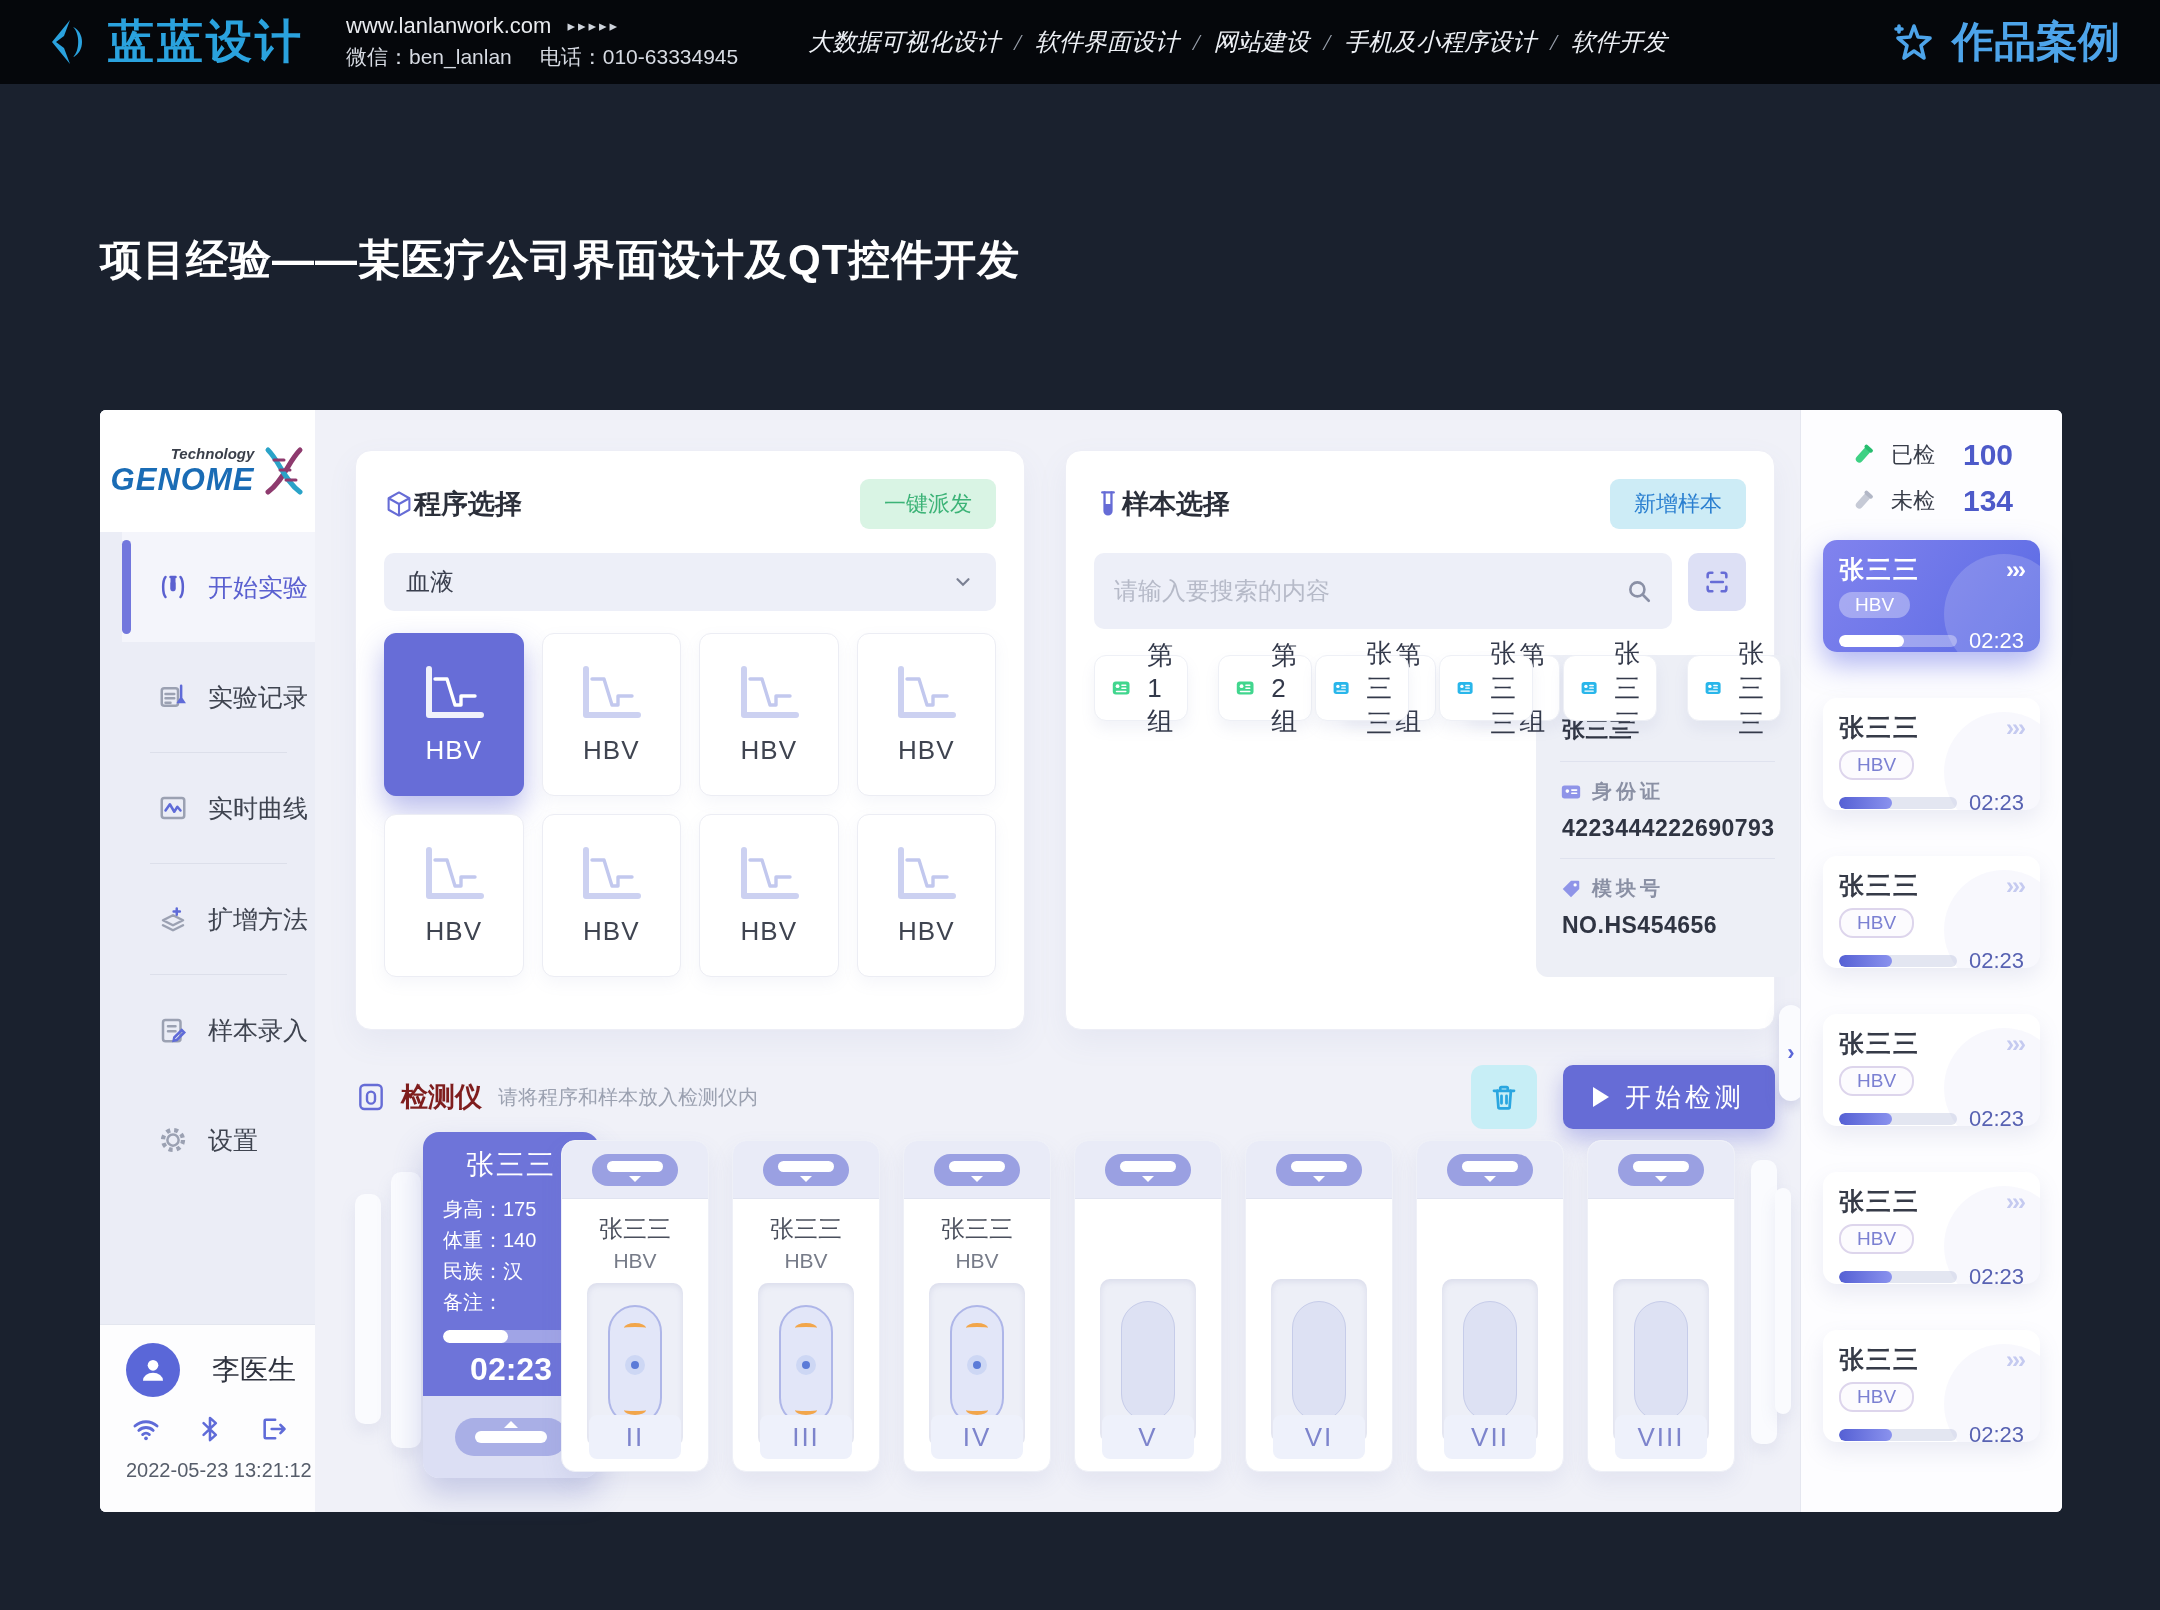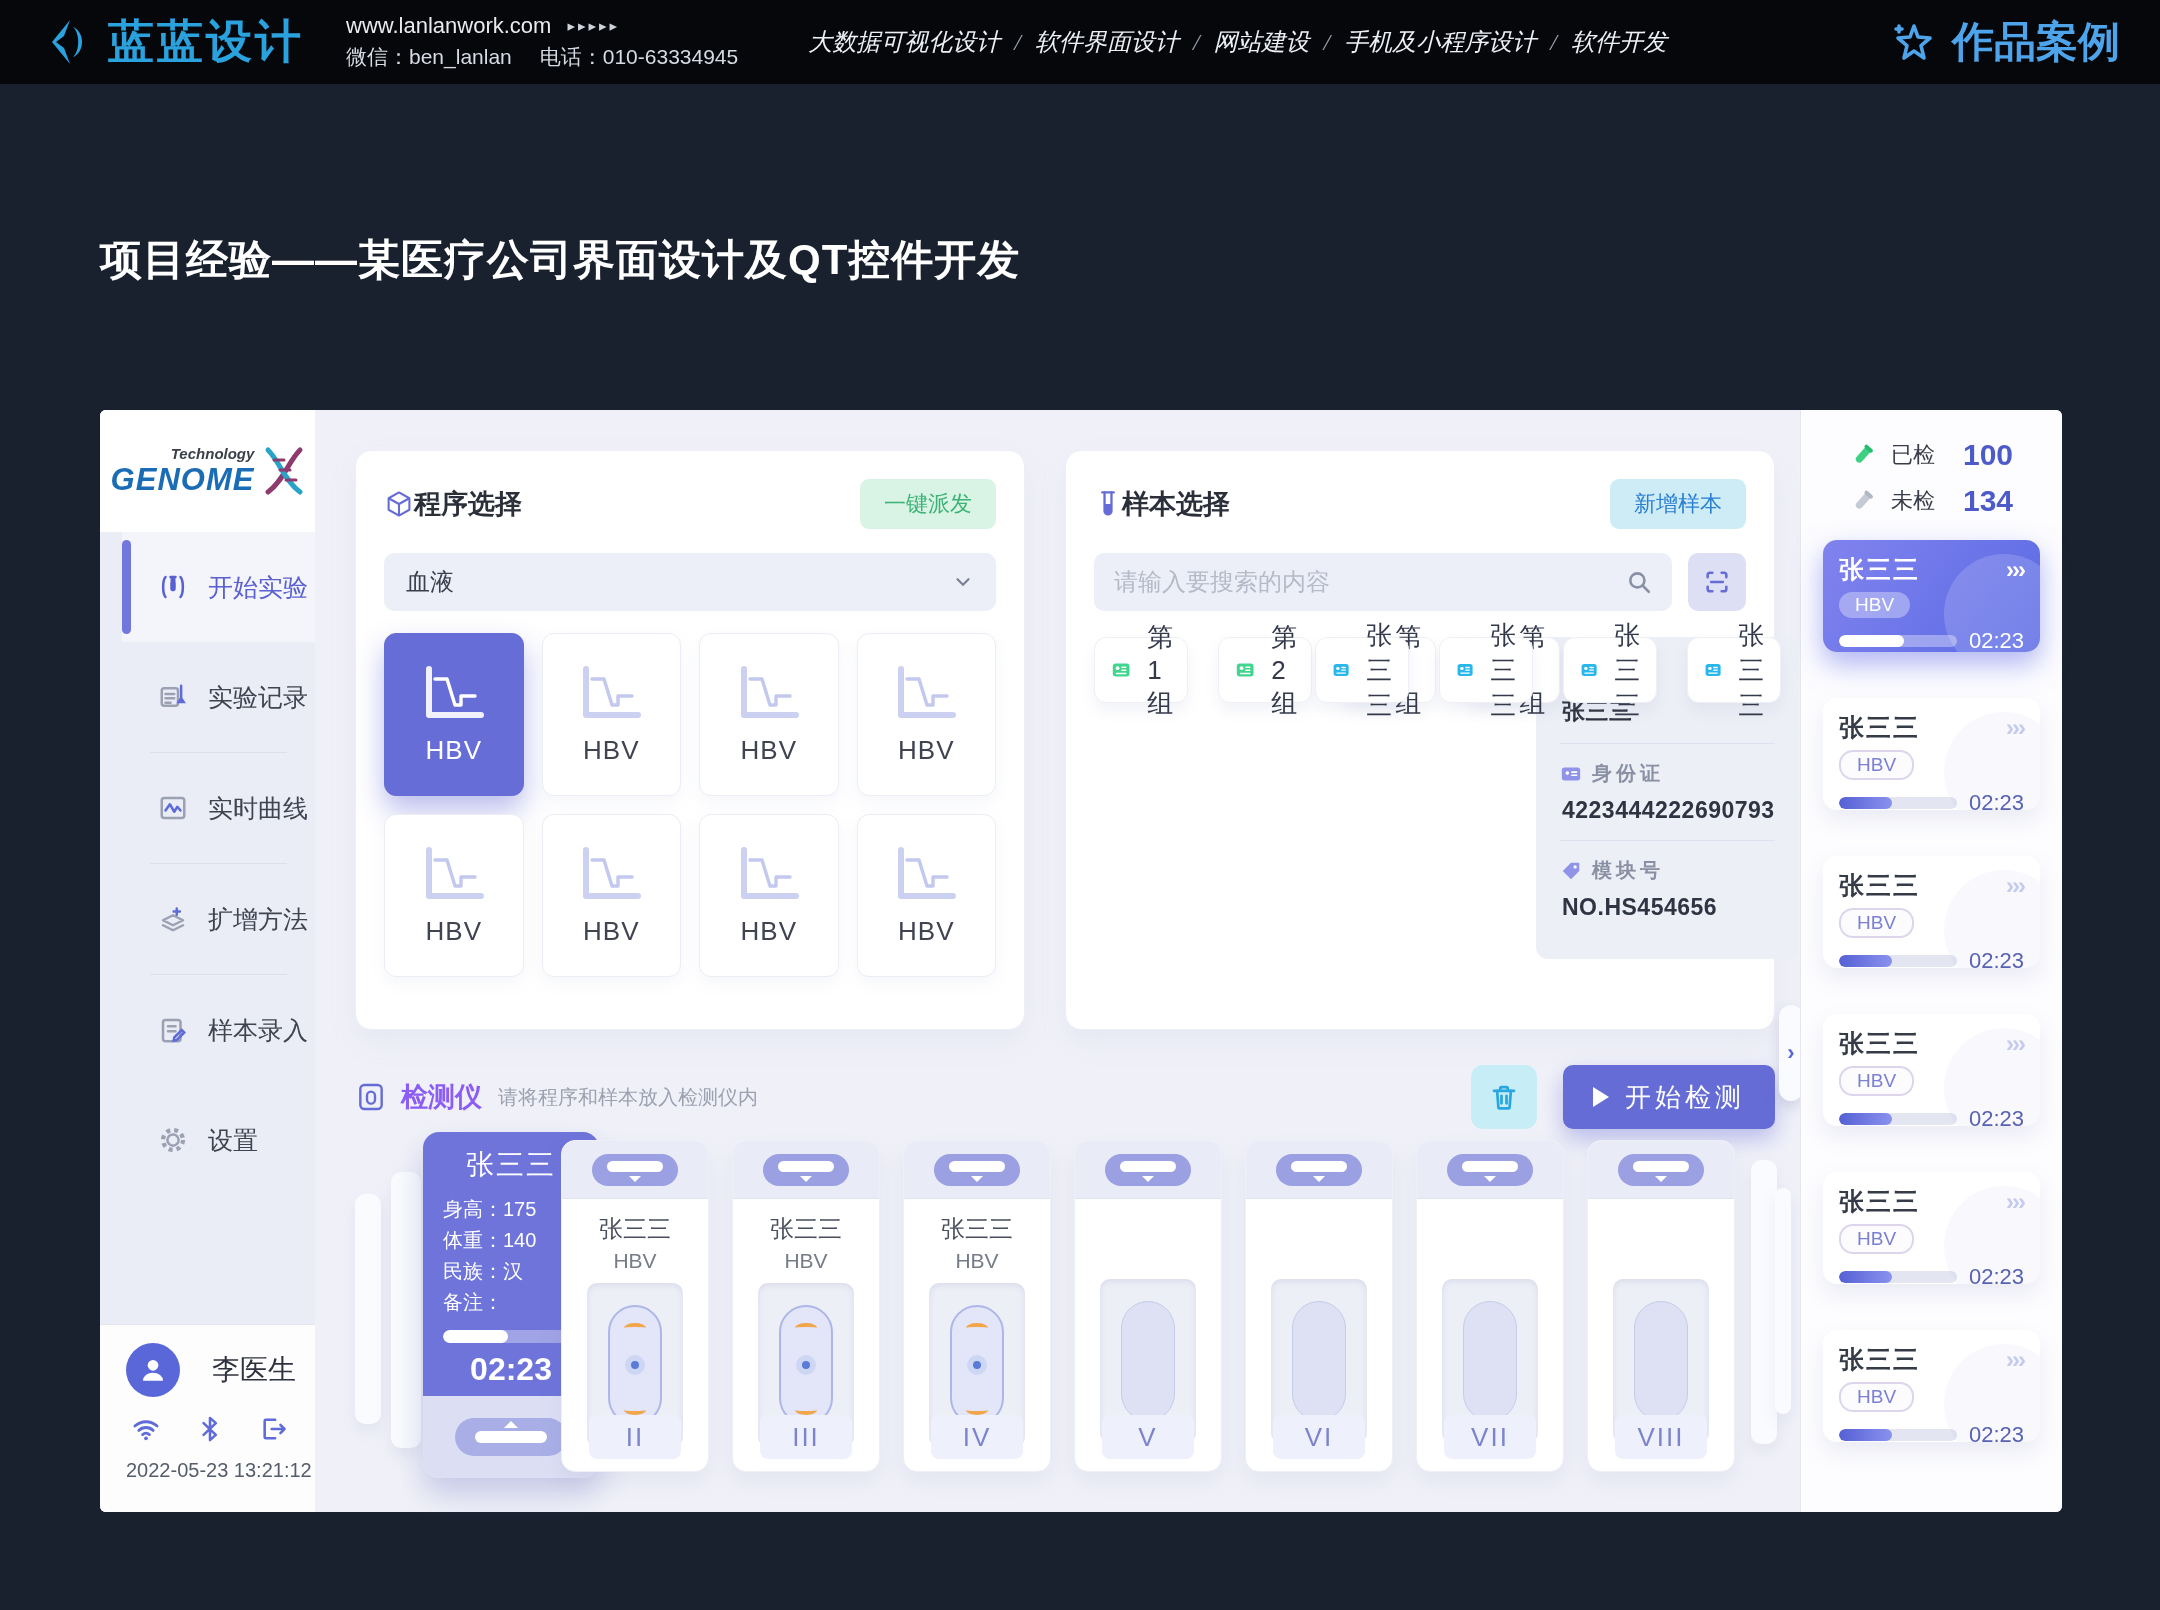--- a/index.html
+++ b/index.html
@@ -64,36 +64,36 @@
 .program-tile svg { width:74px; height:62px; }
 .program-tile .axis { stroke:#ccd1f1; } .program-tile .curve { stroke:#c2c8ee; }
 .program-tile.selected { background:#676dd7; border-color:#676dd7; box-shadow:0 14px 28px rgba(103,109,215,0.45); }
 .program-tile.selected .tile-label { color:#ffffff; }
 .program-tile.selected .axis { stroke:rgba(255,255,255,0.9); }
 .program-tile.selected .curve { stroke:#ffffff; }
 
 
 .sample-card { left:965px; top:40px; width:710px; height:580px; }
 .search-row { margin-top:24px; display:flex; gap:16px; }
-.search-box { flex:1; height:58px; background:#edeff8; border-radius:10px; display:flex; align-items:center; padding:0 20px; }
+.search-box { flex:1; height:76px; background:#edeff8; border-radius:10px; display:flex; align-items:center; padding:0 20px; }
 .search-box input { flex:1; border:none; outline:none; background:transparent; font-size:24px; color:#3a3f4e; font-family:inherit; }
 .search-box input::placeholder { color:#b6bac8; }
 .scan-btn { width:58px; height:58px; background:#dde0f5; border-radius:10px; display:flex; align-items:center; justify-content:center; cursor:pointer; }
 .sample-cols { margin-top:26px; display:flex; gap:16px; }
 .chip-col { width:205px; display:flex; flex-direction:row; gap:30px; }
 .id-chip { position:relative; height:66px; background:#ffffff; border:1px solid #eef0f6; border-radius:12px; box-shadow:0 8px 14px rgba(130,140,190,0.10); display:flex; align-items:center; gap:16px; padding-left:16px; font-size:26px; color:#33394a; cursor:pointer; }
 .id-chip::after { content:""; position:absolute; left:-6px; right:10px; bottom:-7px; height:14px; background:#fbfbfe; border-radius:10px; z-index:-1; box-shadow:0 6px 10px rgba(130,140,190,0.12); }
 .detail-panel { flex:1; background:#edeff6; border-radius:12px; padding:22px 24px;font-weight:bold; }
 .detail-label { display:flex; align-items:center; gap:10px; font-size:20px; color:#8a90a4; letter-spacing:4px; }
 .detail-value { margin:10px 0 16px 2px; font-size:23px; color:#2f3442; letter-spacing:0.5px; }
 .detail-div { height:1px; background:#dfe2ee; margin-bottom:16px; }
 
 
 .detector-bar { position:absolute; left:255px; top:652px; width:1420px; height:70px; display:flex; align-items:center; }
-.detector-title { font-size:27px; font-weight:bold; color:#8b5cf6; margin-left:14px;text-align:center; }
+.detector-title { font-size:27px; font-weight:bold; color:#7f1d1d; margin-left:14px;text-align:center; }
 .detector-hint { font-size:20px; color:#9ba1b0; margin-left:16px; }
 .trash-btn { margin-left:auto; width:66px; height:64px; background:#c7eef6; border-radius:12px; display:flex; align-items:center; justify-content:center; cursor:pointer; }
 .start-btn { margin-left:26px; width:212px; height:64px; background:#666cd6; border-radius:10px; display:flex; align-items:center; justify-content:center; gap:16px; color:#ffffff; font-size:26px; letter-spacing:4px; cursor:pointer; box-shadow:0 10px 22px rgba(102,108,214,0.4); }
 .play-tri { width:0; height:0; border-left:16px solid #fff; border-top:10px solid transparent; border-bottom:10px solid transparent; }
 
 
 .slots-row { position:absolute; left:255px; top:722px; width:1440px; height:352px; }
 .stack-edge { position:absolute; background:#fafbfe; border-radius:10px; box-shadow:0 8px 16px rgba(120,130,180,0.12); }
 .slot { position:absolute; top:8px; width:148px; height:332px; background:#ffffff; border:1px solid #eef0f7; border-radius:14px; box-shadow:0 10px 22px rgba(110,120,180,0.10); cursor:pointer; }
 .slot-head { height:58px; background:#e9ebf7; border-bottom:1px solid #e0e3f0; border-radius:13px 13px 0 0; display:flex; align-items:center; justify-content:center; }

